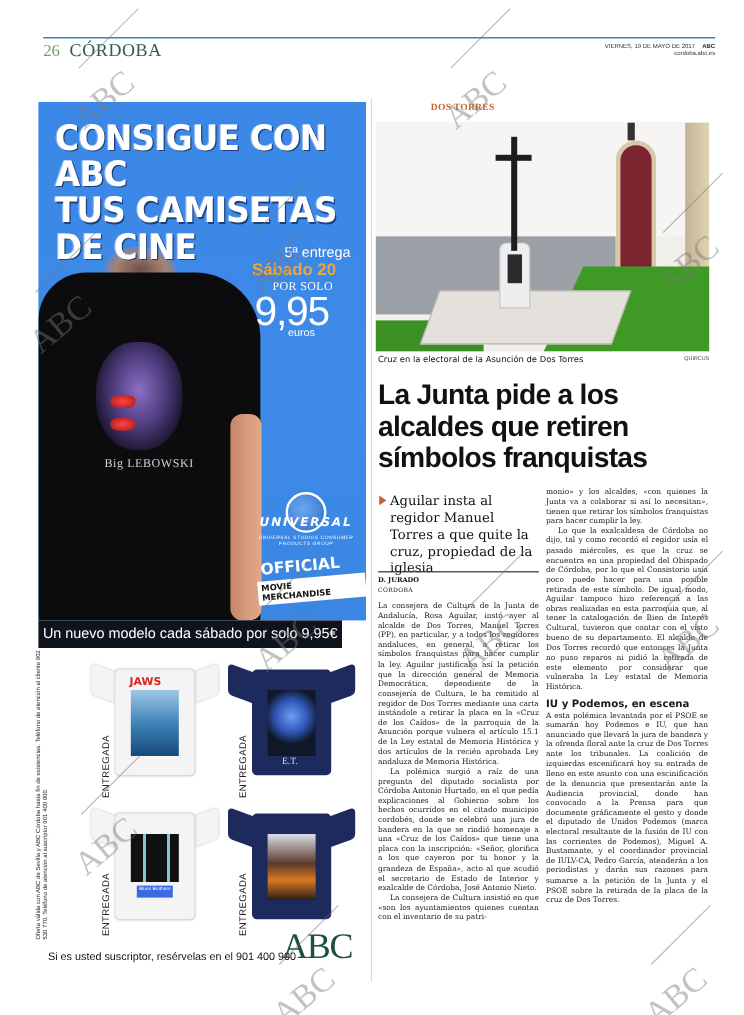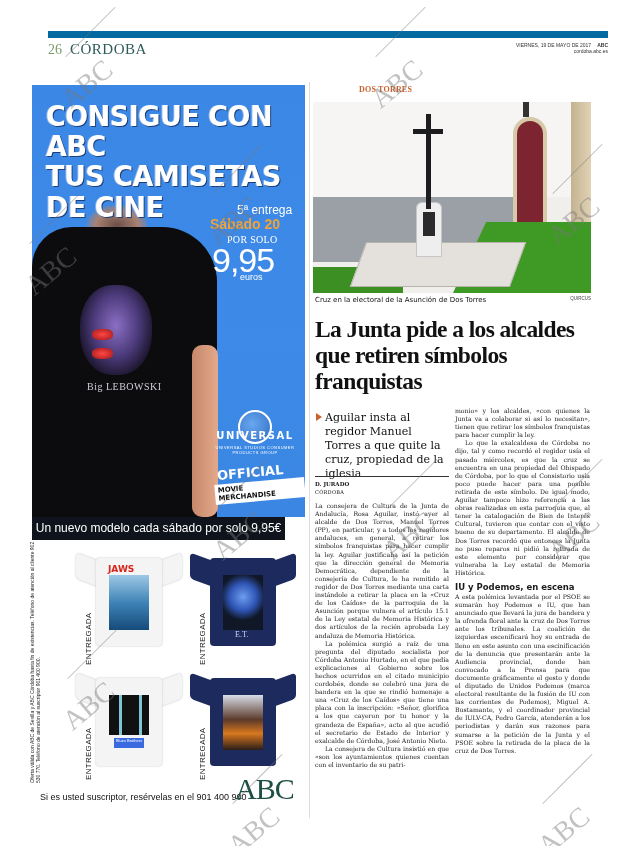--- a/index.html
+++ b/index.html
@@ -1,20 +1,20 @@
 <!DOCTYPE html>
 <html><head>
 <meta charset="utf-8">
 <style>
   * { box-sizing: border-box; margin: 0; padding: 0; }
   html, body { width: 620px; height: 846px; background: #ffffff; overflow: hidden; }
   body { position: relative; font-family: "DejaVu Serif", serif; color: #1a1a1a; }
 
   
-  .page-header { position: absolute; left: 48px; top: 31px; width: 560px; height: 22px; border-top: 7px solid #0369a1; }
+  .page-header { position: absolute; left: 36px; top: 31px; width: 560px; height: 22px; border-top: 1px solid #0369a1; }
   .page-num { position: absolute; left: 0; top: 4px; font-family: "Liberation Serif", serif; font-size: 14px; color: #7a9a6a; }
   .section-name { position: absolute; left: 22px; top: 3px; font-family: "Liberation Serif", serif; font-size: 15px; color: #2e5b5a; letter-spacing: 0.5px; }
   .dateline { position: absolute; right: 0; top: 4px; text-align: right; font-family: "Liberation Sans", sans-serif; font-size: 5px; line-height: 6px; color: #333; }
   .dateline b { margin-left: 6px; }
 
   
   .ad { position: absolute; left: 32px; top: 85px; width: 273px; height: 724px; }
   .ad-top { position: absolute; left: 0; top: 0; width: 273px; height: 432px; background: linear-gradient(180deg, #3b87e6 0%, #3d8ae8 60%, #3a86e2 100%); overflow: hidden; }
   .ad-headline { position: absolute; left: 14px; top: 16px; font-family: "DejaVu Sans", sans-serif; font-weight: bold; font-size: 27px; line-height: 28px; color: #ffffff; letter-spacing: -0.5px; text-shadow: 1px 1px 0 #1e3f78, -1px 0 0 #8fb6ee; transform: scaleY(1.08); transform-origin: top left; }
   .ad-entrega { position: absolute; left: 205px; top: 118px; font-family: "Liberation Sans", sans-serif; font-size: 12px; color: #ffffff; }
@@ -25,21 +25,21 @@
 
   .shirt-person { position: absolute; left: 0; top: 120px; width: 200px; height: 312px; }
   .neck { position: absolute; left: 55px; top: 0; width: 60px; height: 40px; background: radial-gradient(ellipse at center, #6b4f48 0%, #a88272 50%, rgba(59,135,230,0) 80%); border-radius: 50%; }
   .torso { position: absolute; left: 0; top: 22px; width: 185px; height: 290px; background: #0c0c0e; border-radius: 40px 55px 0 0; }
   .arm-right { position: absolute; left: 160px; top: 140px; width: 26px; height: 172px; background: linear-gradient(90deg, #c7876a, #e3a98a); border-radius: 10px; }
   .face { position: absolute; left: 48px; top: 80px; width: 72px; height: 90px; background: radial-gradient(ellipse at 50% 45%, #8c6fc4 0%, #4b3a7a 45%, #141020 80%); border-radius: 45%; }
   .glasses { position: absolute; left: 60px; top: 120px; width: 48px; height: 12px; }
   .glasses span { display: inline-block; width: 21px; height: 11px; background: radial-gradient(ellipse, #ff4646, #a01818); border-radius: 40%; margin-right: 4px; }
   .lebowski { position: absolute; left: 55px; top: 176px; font-family: "Liberation Serif", serif; font-size: 10px; color: #cfcfd6; letter-spacing: 0.5px; }
 
-  .universal { position: absolute; left: 178px; top: 325px; width: 90px; text-align: center; color: #fff; }
+  .universal { position: absolute; left: 178px; top: 325px; width: 90px; text-align: center; color: #fff; font-style: italic; }
   .globe { width: 34px; height: 34px; border-radius: 50%; border: 2px solid #fff; margin: 0 auto -14px; background: radial-gradient(circle at 40% 40%, #6aa7f0, #2f6fc4); }
   .univ-name { font-family: "DejaVu Sans", sans-serif; font-weight: bold; font-size: 10px; letter-spacing: 1.5px; position: relative; }
   .univ-sub { font-family: "Liberation Sans", sans-serif; font-size: 4px; margin-top: 4px; letter-spacing: 0.5px; line-height: 5px; }
   .official { position: absolute; left: 185px; top: 380px; font-family: "DejaVu Sans", sans-serif; font-weight: bold; font-size: 13px; color: #fff; transform: rotate(-5deg); }
   .merch { position: absolute; left: 183px; top: 396px; background: #fff; color: #111; font-family: "DejaVu Sans", sans-serif; font-weight: bold; font-size: 7px; padding: 2px 3px; transform: rotate(-5deg); }
 
   .ad-bar { position: absolute; left: 0; top: 432px; width: 253px; height: 23px; background: #0f141c; color: #fff; font-family: "Liberation Sans", sans-serif; font-size: 12px; line-height: 23px; text-align: center; }
 
   .ad-bottom { position: absolute; left: 0; top: 455px; width: 273px; height: 269px; background: #ffffff; }
   .legal { position: absolute; left: -118px; top: 108px; width: 250px; height: 20px; transform: rotate(-90deg); font-family: "Liberation Sans", sans-serif; font-size: 5px; line-height: 6px; color: #222; }
@@ -75,21 +75,21 @@
   .photo .cross-v { position: absolute; left: 113px; top: 12px; width: 5px; height: 95px; background: #1d1c1e; }
   .photo .cross-h { position: absolute; left: 100px; top: 27px; width: 30px; height: 5px; background: #1d1c1e; }
   .photo .pedestal { position: absolute; left: 103px; top: 100px; width: 26px; height: 55px; background: #eee; border: 1px solid #c6c6c6; border-radius: 6px 6px 0 0; }
   .photo .plaque { position: absolute; left: 110px; top: 110px; width: 12px; height: 24px; background: #2a2a2c; }
   .photo .door-arch { position: absolute; left: 200px; top: 15px; width: 34px; height: 110px; border: 4px solid #d6c8a8; border-bottom: none; border-radius: 17px 17px 0 0; background: #7c2430; }
   .photo .stone-r { position: absolute; left: 258px; top: 0; width: 20px; height: 150px; background: linear-gradient(90deg, #c4b392, #e0d2b4); }
   .photo .window { position: absolute; left: 210px; top: 0; width: 6px; height: 15px; background: #333; }
   .caption { position: absolute; left: 2px; top: 214px; font-family: "DejaVu Sans", sans-serif; font-size: 7px; color: #111; }
   .credit { position: absolute; right: 0; top: 214px; font-family: "Liberation Sans", sans-serif; font-size: 4.5px; color: #444; }
 
-  .headline { position: absolute; left: 2px; top: 234px; width: 280px; font-family: Liberation Serif, serif; font-weight: bold; font-size: 23.5px; line-height: 26px; color: #111; letter-spacing: -0.6px; }
+  .headline { position: absolute; left: 2px; top: 234px; width: 280px; font-family: Liberation Sans, sans-serif; font-weight: bold; font-size: 23.5px; line-height: 26px; color: #111; letter-spacing: -0.6px; }
   .subhead { position: absolute; left: 2px; top: 329px; width: 136px; font-family: "DejaVu Serif", serif; font-size: 11px; line-height: 14px; color: #111; padding-left: 10px; }
   .subhead .tri { position: absolute; left: 1px; top: 2px; width: 0; height: 0; border-left: 6px solid #c8622e; border-top: 4px solid transparent; border-bottom: 4px solid transparent; }
   .byline-rule { position: absolute; left: 2px; top: 394px; width: 134px; border-top: 1px solid #333; }
   .byline { position: absolute; left: 2px; top: 399px; font-family: "DejaVu Serif", serif; font-weight: bold; font-size: 5.5px; color: #111; }
   .byline-loc { position: absolute; left: 2px; top: 407px; font-family: "DejaVu Serif", serif; font-size: 5px; color: #111; letter-spacing: 0.3px; }
 
   .col { position: absolute; font-family: "DejaVu Serif", serif; font-size: 6.2px; line-height: 8.1px; color: #1a1a1a; text-align: justify; }
   .col p { text-indent: 0; }
   .col p + p { text-indent: 10px; }
   .col1 { left: 2px; top: 420px; width: 134px; }

